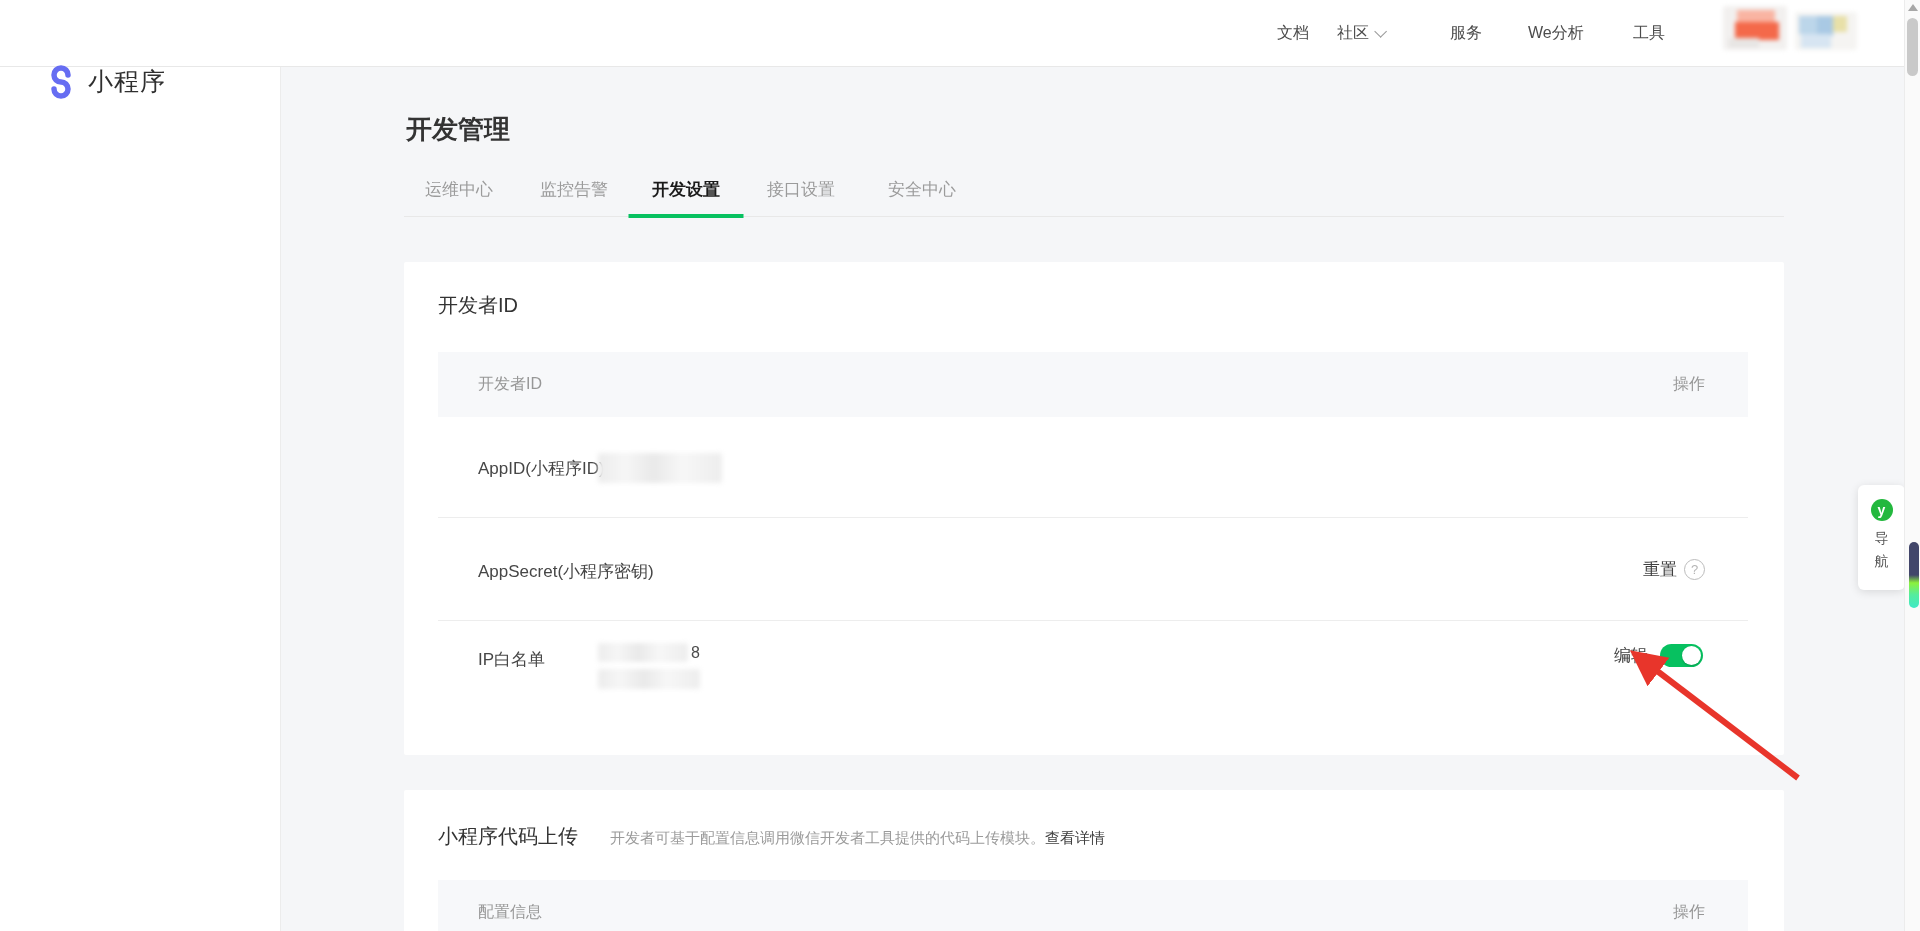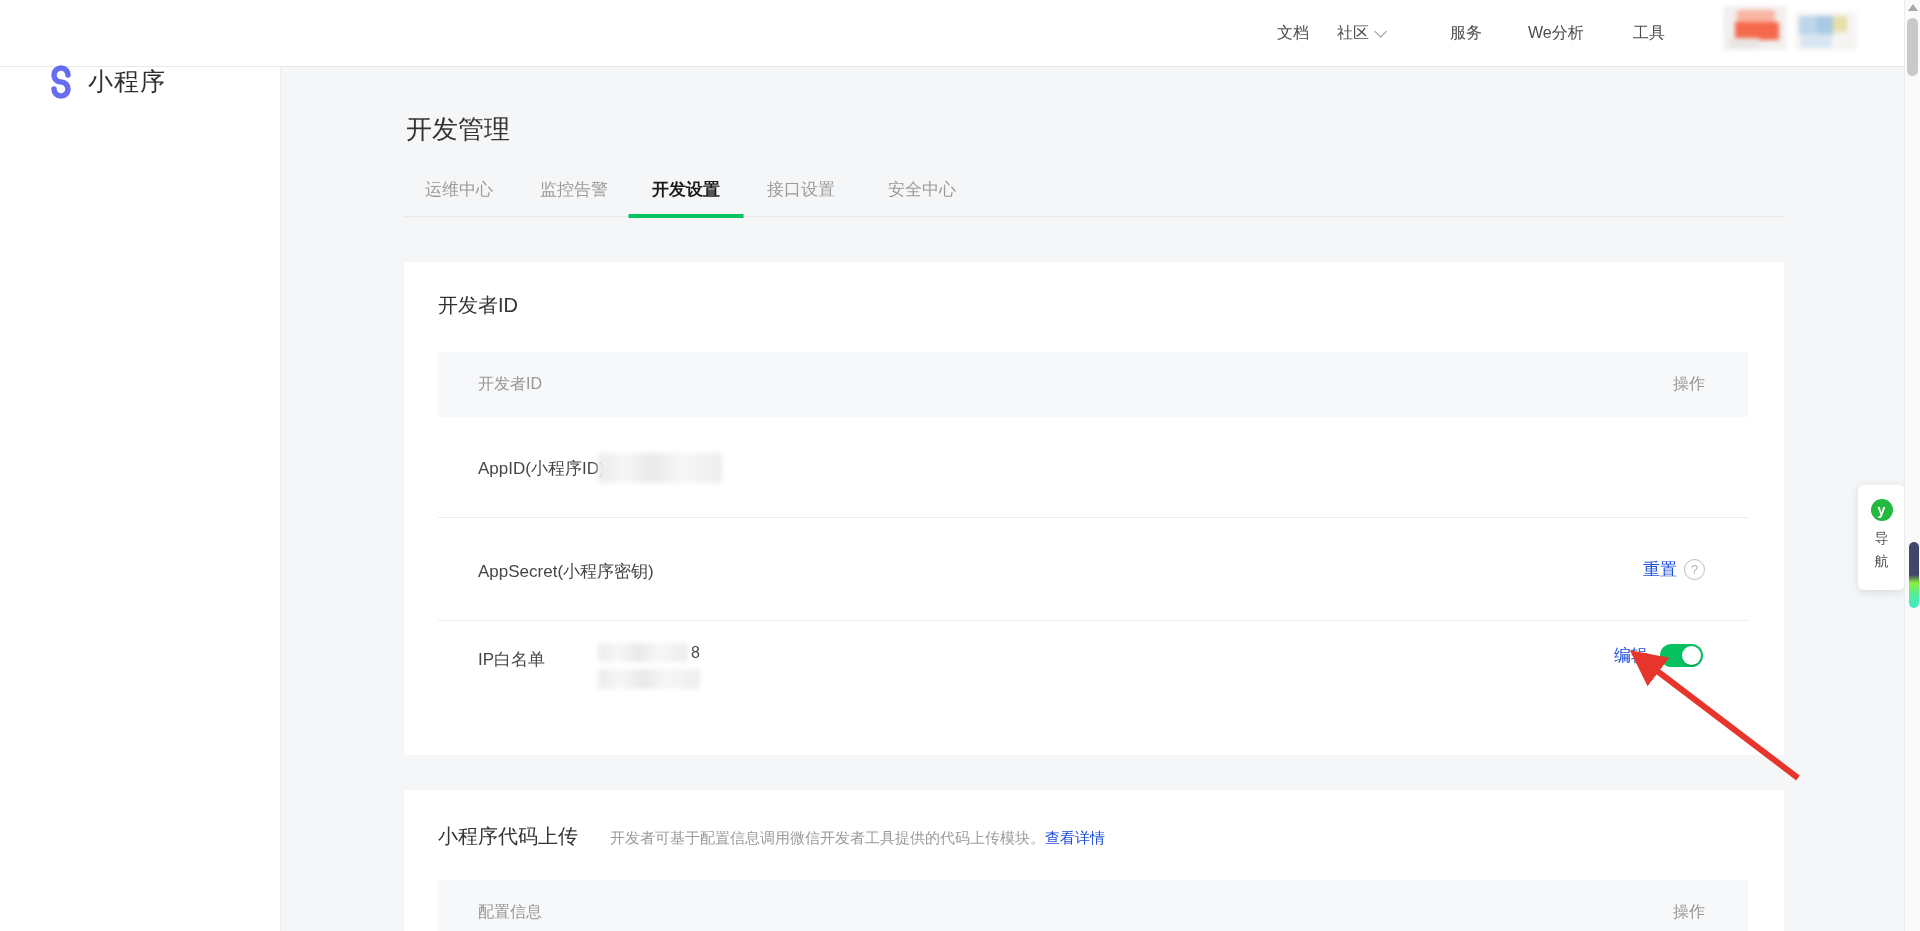--- a/index.html
+++ b/index.html
@@ -23,36 +23,36 @@
   .sidebar { position:absolute; left:0; top:67px; width:281px; height:864px; background:#fff;
     border-right:1px solid #ececec; z-index:20; }
   .side-top { position:absolute; left:43px; display:flex; align-items:center; gap:20px;
     font-size:17px; color:#474747; cursor:pointer; }
   .side-sub { position:absolute; left:83px; font-size:15px; color:#5c5c5c; cursor:pointer; }
   .side-div { position:absolute; left:83px; width:122px; height:1px; background:#ededed; }
   .icon20 { width:21px; height:21px; fill:#a0a0a0; }
   .red-dot { position:absolute; width:6px; height:6px; border-radius:50%; background:#fa5151; }
 
   
-  .page-title { position:absolute; left:406px; top:112px; font-size:26px; color:#333; font-weight:400;text-align:right; }
+  .page-title { position:absolute; left:406px; top:112px; font-size:26px; color:#333; font-weight:700;text-align:right; }
   .tabbar { position:absolute; left:404px; top:175px; width:1380px; height:42px; border-bottom:1px solid #e8e8e8; }
   .tab { position:absolute; top:0; height:42px; line-height:30px; font-size:17px; color:#9b9b9b; cursor:pointer; }
   .tab.active { color:#1a1a1a; font-weight:700; }
   .tab.active::after { content:""; position:absolute; left:50%; transform:translateX(-50%);
     bottom:-1px; width:115px; height:4px; background:#07c160; }
 
   .card { position:absolute; left:404px; width:1380px; background:#fff; border-radius:2px; }
   .card-heading { position:absolute; left:34px; font-size:20px; color:#333; }
   .tbl { position:absolute; left:34px; top:90px; width:1310px; }
   .thead { height:65px; background:#f7f8fa; display:flex; align-items:center;
     justify-content:space-between; padding:0 43px 0 40px; font-size:16px; color:#979797; }
   .trow { position:relative; border-bottom:1px solid #ededed; }
   .trow:last-child { border-bottom:none; }
   .row-label { position:absolute; left:40px; font-size:17px; color:#464646; }
-  .link { color:#1d4ed8; font-size:17px; cursor:pointer; }
+  .link { color:#404040; font-size:17px; cursor:pointer; }
   .qmark { width:21px; height:21px; border:1.5px solid #bcbcbc; border-radius:50%; color:#b5b5b5;
     font-size:13px; display:inline-flex; align-items:center; justify-content:center; cursor:pointer; }
   .blurval { background:
       linear-gradient(90deg,#ececec 0%,#f6f6f6 22%,#e9e9e9 45%,#f7f7f7 68%,#ededed 100%);
     border-radius:3px; filter:blur(2.5px); }
   .toggle { position:relative; width:43px; height:23px; border-radius:12px; background:#07c160; cursor:pointer; }
   .toggle .knob { position:absolute; top:2px; right:2px; width:19px; height:19px; border-radius:50%;
     background:#fff; box-shadow:0 1px 2px rgba(0,0,0,.2); }
 
   .desc-line { position:absolute; display:flex; gap:0; align-items:baseline; font-size:15px; color:#9b9b9b; }

